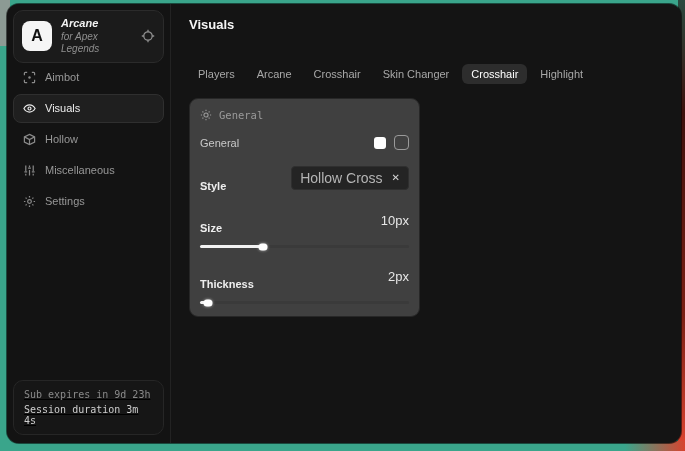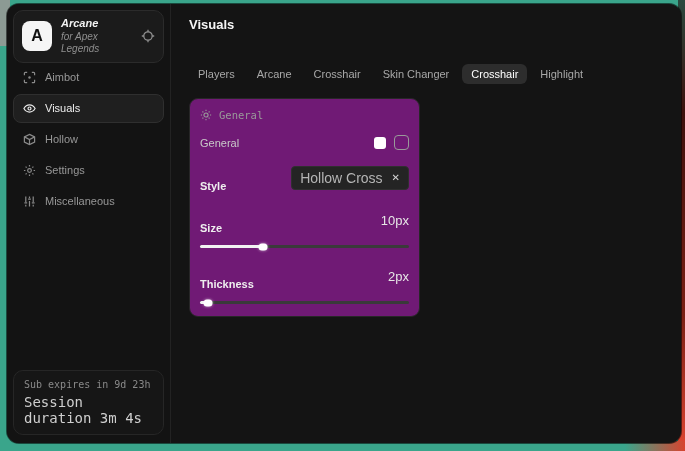--- a/index.html
+++ b/index.html
@@ -27,32 +27,32 @@
   .logo-crosshair { color:#8f8f8f; display:flex; }
   .category { color:#7b7b7b; font-size:9.5px; margin:16px 0 6px 8px; letter-spacing:.3px; }
   .nav { display:flex; flex-direction:column; gap:2px; }
   .nav-item { display:flex; align-items:center; gap:9px; padding:7px 9px; border-radius:8px;
               color:#979797; font-size:11px; border:1px solid transparent; cursor:pointer; }
   .nav-item .nicon { display:flex; color:#8a8a8a; }
   .nav-item.active { background:#1f1f1f; border-color:#2f2f2f; color:#ededed; }
   .nav-item.active .nicon { color:#e8e8e8; }
   .side-spacer { flex:1; }
   .sub-card { border:1px solid #262626; background:#161616; border-radius:10px; padding:8px 10px;
-              font-family:"DejaVu Sans Mono","Liberation Mono",monospace; }
+              font-family:"DejaVu Sans Mono","Liberation Mono",monospace;text-decoration:underline; }
   .sub-line1 { color:#8a8a8a; font-size:10px; margin-bottom:4px; }
-  .sub-line2 { color:#cfcfcf; font-size:14px; }
+  .sub-line2 { color:#cfcfcf; font-size:10px; }
 
   
   .main { flex:1; padding:13px 18px; }
   .page-title { color:#f5f5f5; font-size:13px; font-weight:bold; }
   .tabs { display:flex; align-items:center; gap:4px; margin-top:32px; }
   .tab { color:#a8a8a8; font-size:11px; padding:4px 9px; border-radius:6px; cursor:pointer; white-space:nowrap; }
   .tab.active { background:#2d2d2d; color:#ffffff; }
 
-  .panel { width:231px; margin-top:14px; background:#701a75; border:1px solid #272727;
+  .panel { width:231px; margin-top:14px; background:#404040; border:1px solid #272727;
            border-radius:9px; padding:10px 10px 12px 10px; }
   .panel-header { display:flex; align-items:center; gap:7px; color:#9a9a9a;
                   font-family:"DejaVu Sans Mono","Liberation Mono",monospace; font-size:10.5px; }
   .panel-header .picon { display:flex; color:#9a9a9a; }
   .row { display:flex; align-items:center; justify-content:space-between; margin-top:14px; }
   .row-label { color:#c9c9c9; font-size:11px; }
   .row-label.strong { color:#efefef; font-weight:bold;margin-top:16px; }
   .row-value { color:#e6e6e6; font-size:13px; }
   .enable-controls { display:flex; align-items:center; gap:8px; }
   .checkbox { width:12px; height:12px; border-radius:3px; background:#ffffff; cursor:pointer; }
@@ -118,34 +118,34 @@
             <svg width="13" height="13" viewBox="0 0 14 14" fill="none" stroke="currentColor" stroke-width="1.3">
               <path d="M7 1.5 12.5 4.2v5.6L7 12.5 1.5 9.8V4.2z"></path>
               <path d="M1.5 4.2 7 7l5.5-2.8M7 7v5.5"></path>
             </svg>
           </span>
           <span>Hollow</span>
         </div>
         <div class="nav-item">
           <span class="nicon">
             <svg width="13" height="13" viewBox="0 0 14 14" fill="none" stroke="currentColor" stroke-width="1.3">
+              <path d="M3 1.5v6M3 10.5v2M7 1.5v2M7 6.5v6M11 1.5v6M11 10.5v2"></path>
+              <path d="M1.5 8.5h3M5.5 4.5h3M9.5 8.5h3"></path>
+            </svg>
+          </span>
+          <span>Miscellaneous</span>
+        </div>
+        <div class="nav-item">
+          <span class="nicon">
+            <svg width="13" height="13" viewBox="0 0 14 14" fill="none" stroke="currentColor" stroke-width="1.3">
               <circle cx="7" cy="7" r="2"></circle>
               <path d="M7 1v1.6M7 11.4V13M1 7h1.6M11.4 7H13M2.8 2.8l1.1 1.1M10.1 10.1l1.1 1.1M11.2 2.8l-1.1 1.1M3.9 10.1l-1.1 1.1"></path>
             </svg>
           </span>
           <span>Settings</span>
-        </div>
-        <div class="nav-item">
-          <span class="nicon">
-            <svg width="13" height="13" viewBox="0 0 14 14" fill="none" stroke="currentColor" stroke-width="1.3">
-              <path d="M3 1.5v6M3 10.5v2M7 1.5v2M7 6.5v6M11 1.5v6M11 10.5v2"></path>
-              <path d="M1.5 8.5h3M5.5 4.5h3M9.5 8.5h3"></path>
-            </svg>
-          </span>
-          <span>Miscellaneous</span>
         </div>
       </div>
 
       <div class="side-spacer"></div>
 
       <div class="sub-card">
         <div class="sub-line1">Sub expires in 9d 23h</div>
         <div class="sub-line2">Session duration 3m 4s</div>
       </div>
     </div>

